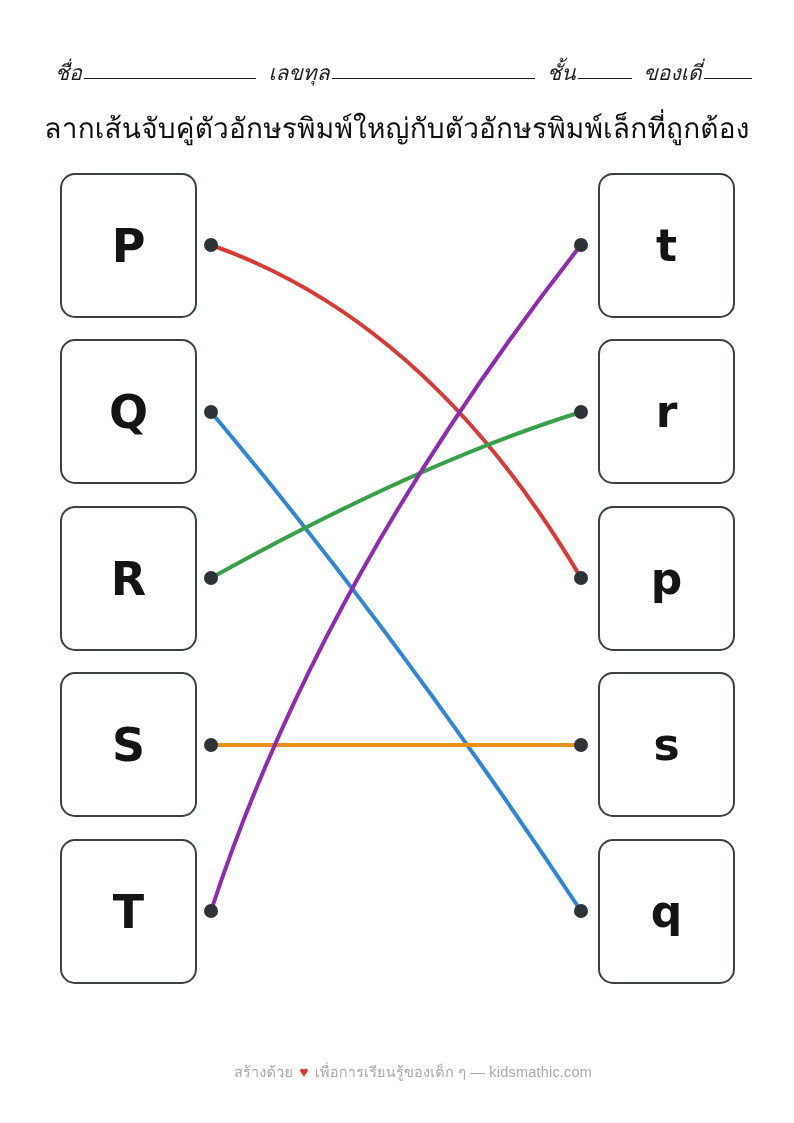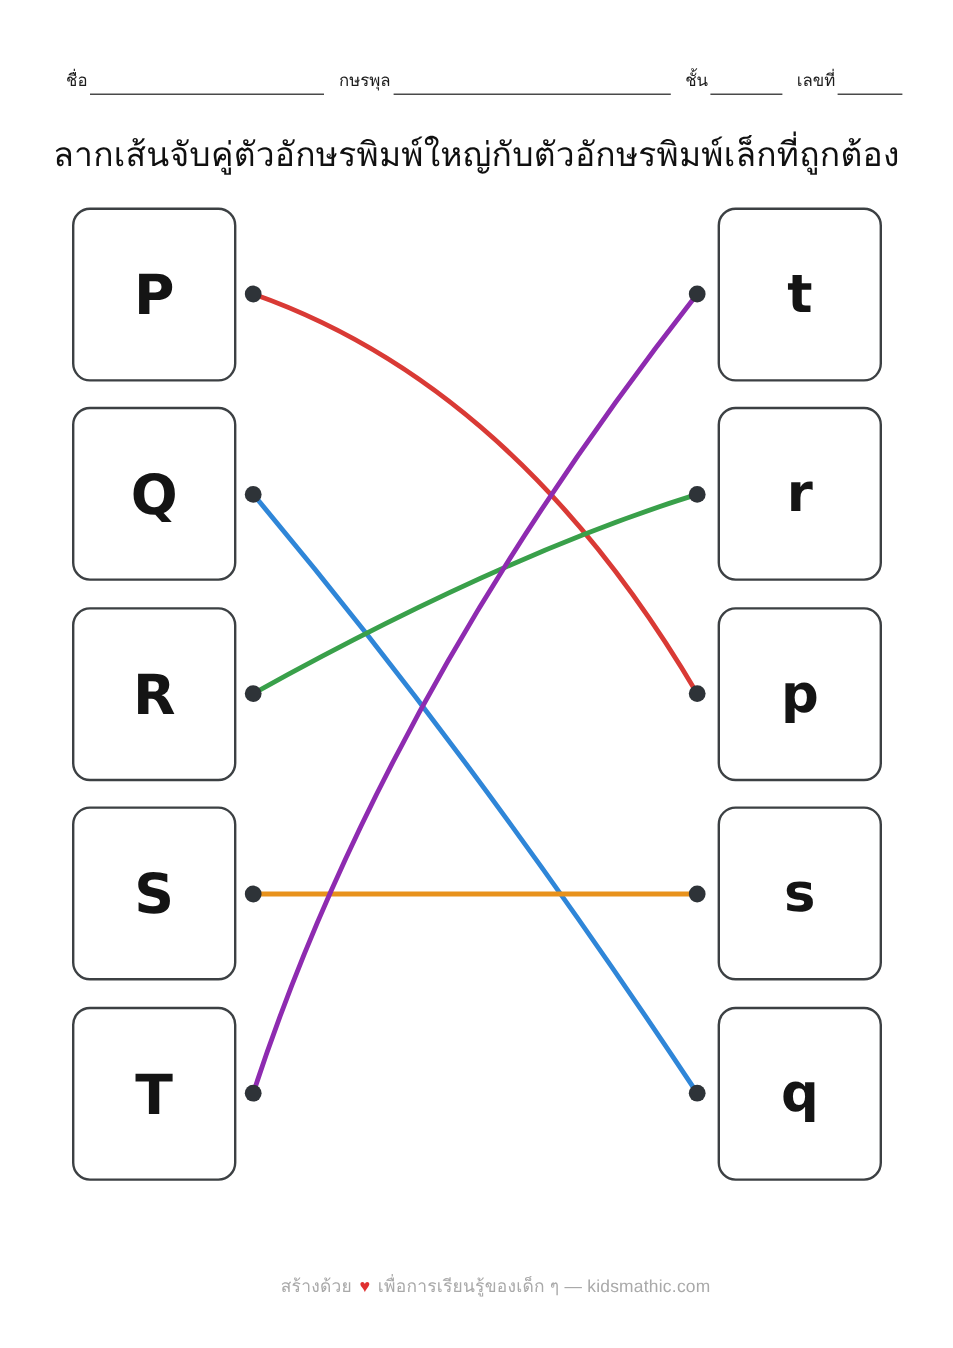--- a/index.html
+++ b/index.html
@@ -16,24 +16,25 @@
     overflow: hidden;
   }
 
   
   .header-fields {
     position: absolute;
     top: 56px;
     left: 55px;
     right: 40px;
     display: flex;
-    align-items: center;
-    font-size: 14px;
+    align-items: flex-start;
+    font-size: 21px;
     color: #1d1d1d;
     line-height: 1.6;
+    font-style: italic;
   }
   .header-fields .label { white-space: nowrap; }
   .header-fields .fill-line {
     border-bottom: 1.6px solid #1d1d1d;
     height: 22px;
     margin: 0 2px;
   }
   .fl-name    { flex: 19 0 120px; }
   .fl-surname { flex: 23 0 140px; }
   .fl-class   { flex: 5 0 40px; }
@@ -108,27 +109,27 @@
 </style>
 </head>
 <body>
 
 <div class="page">
 
   <div class="header-fields">
     <span class="label">ชื่อ</span>
     <span class="fill-line fl-name"></span>
     <span class="hf-gap"></span>
-    <span class="label">กษรพุล</span>
+    <span class="label">เลขทุล</span>
     <span class="fill-line fl-surname"></span>
     <span class="hf-gap"></span>
     <span class="label">ชั้น</span>
     <span class="fill-line fl-class"></span>
     <span class="hf-gap"></span>
-    <span class="label">เลขที่</span>
+    <span class="label">ของเดี่</span>
     <span class="fill-line fl-number"></span>
   </div>
 
   <div class="sheet-title">ลากเส้นจับคู่ตัวอักษรพิมพ์ใหญ่กับตัวอักษรพิมพ์เล็กที่ถูกต้อง</div>
 
   <svg class="connections-svg" viewBox="0 0 794 1123">
       <path d="M 211 245 Q 430 322 581 578" fill="none" stroke="#d93a35" stroke-width="4" stroke-linecap="round"></path>
       <path d="M 211 412 Q 396 632 581 911" fill="none" stroke="#2f86d8" stroke-width="4" stroke-linecap="round"></path>
       <path d="M 211 578 Q 420 462 581 412" fill="none" stroke="#39a04a" stroke-width="4" stroke-linecap="round"></path>
       <path d="M 211 745 L 581 745" fill="none" stroke="#e8921c" stroke-width="4" stroke-linecap="round"></path>

